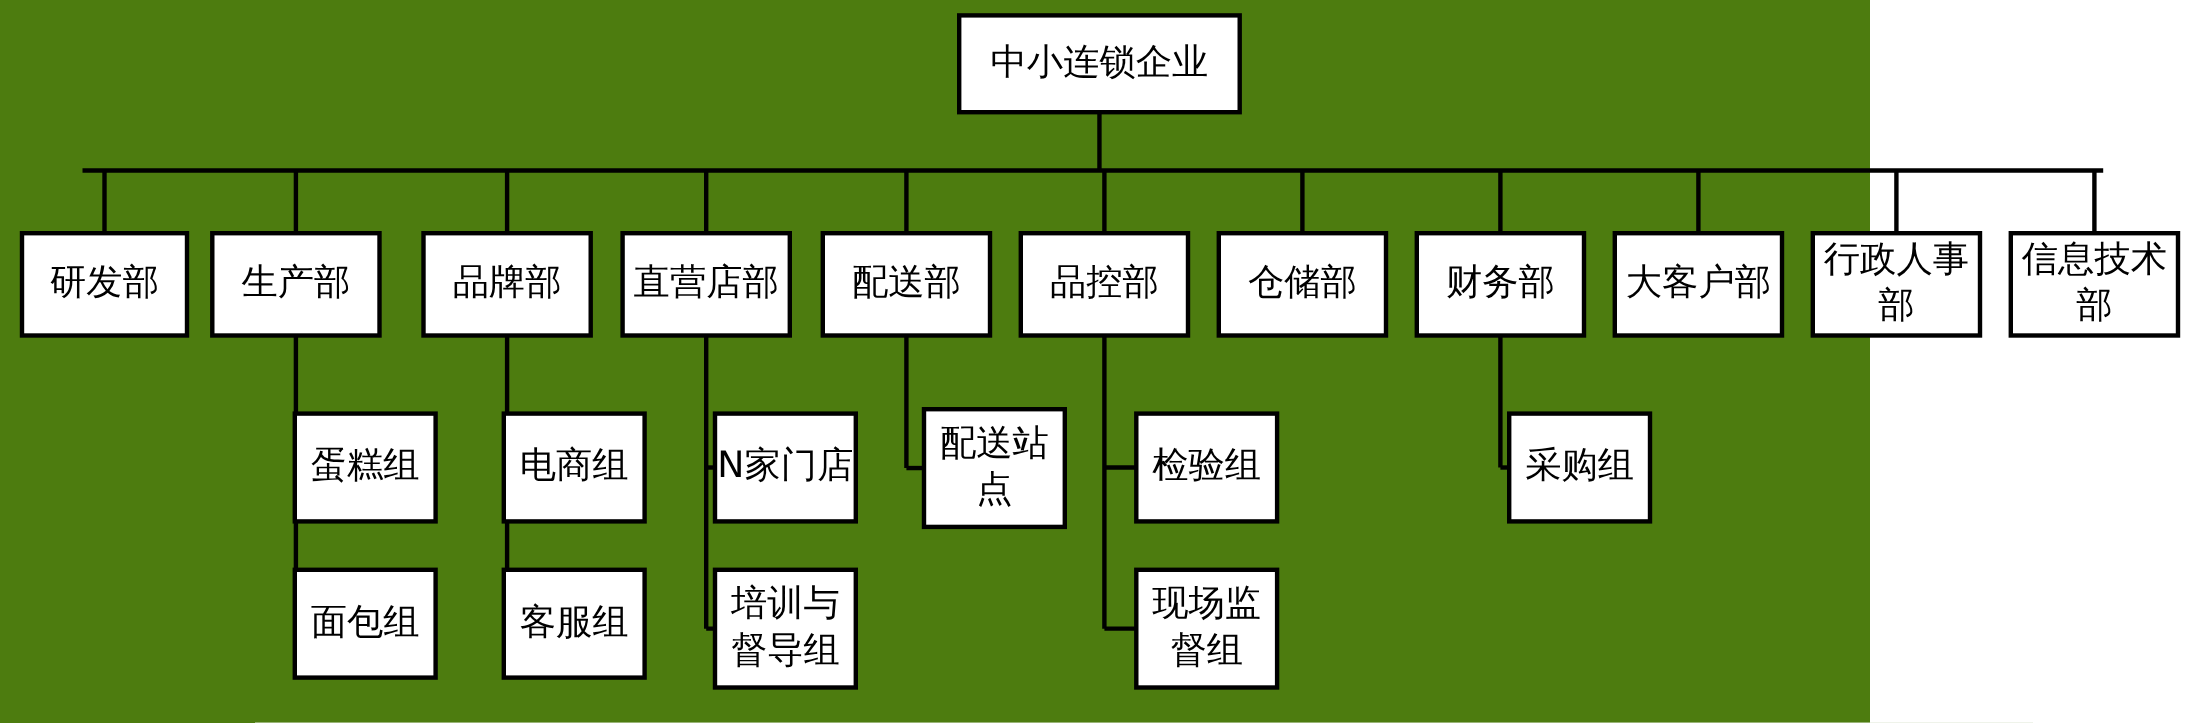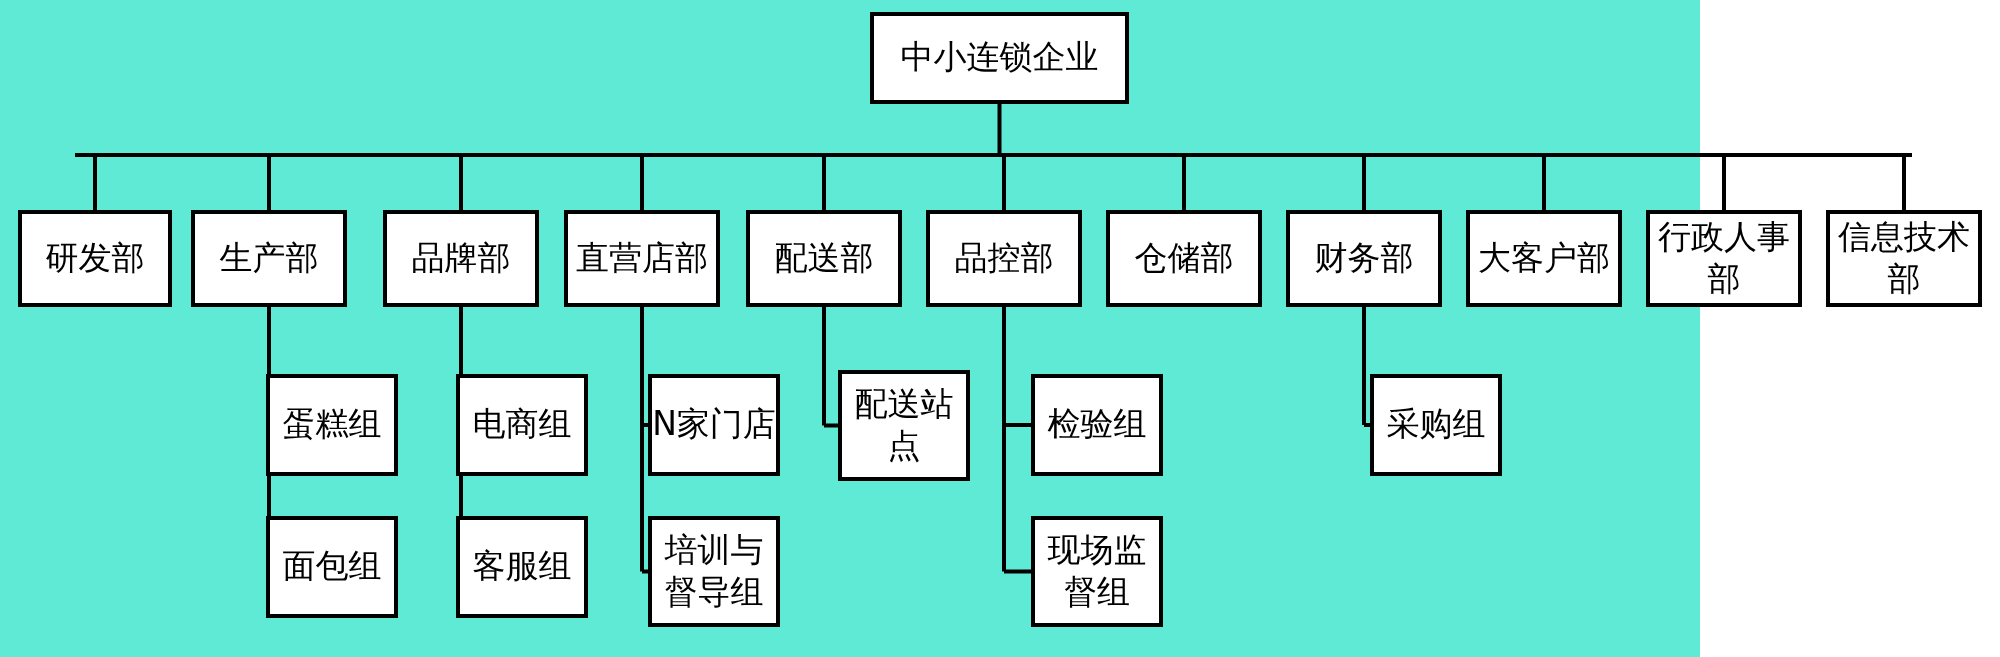--- a/index.html
+++ b/index.html
@@ -10,21 +10,21 @@
   body {
     width: 2000px;
     height: 657px;
     font-family: "DejaVu Sans", "Liberation Sans", sans-serif;
     overflow: hidden;
   }
   #org-chart-root {
     position: relative;
     width: 1700px;
     height: 657px;
-    background: #5eead4;
+    background: #4d7c0f;
   }
   svg#org-svg {
     position: absolute;
     left: 0;
     top: 0;
     width: 2000px;
     height: 657px;
     display: block;
   }
   .node-rect {

